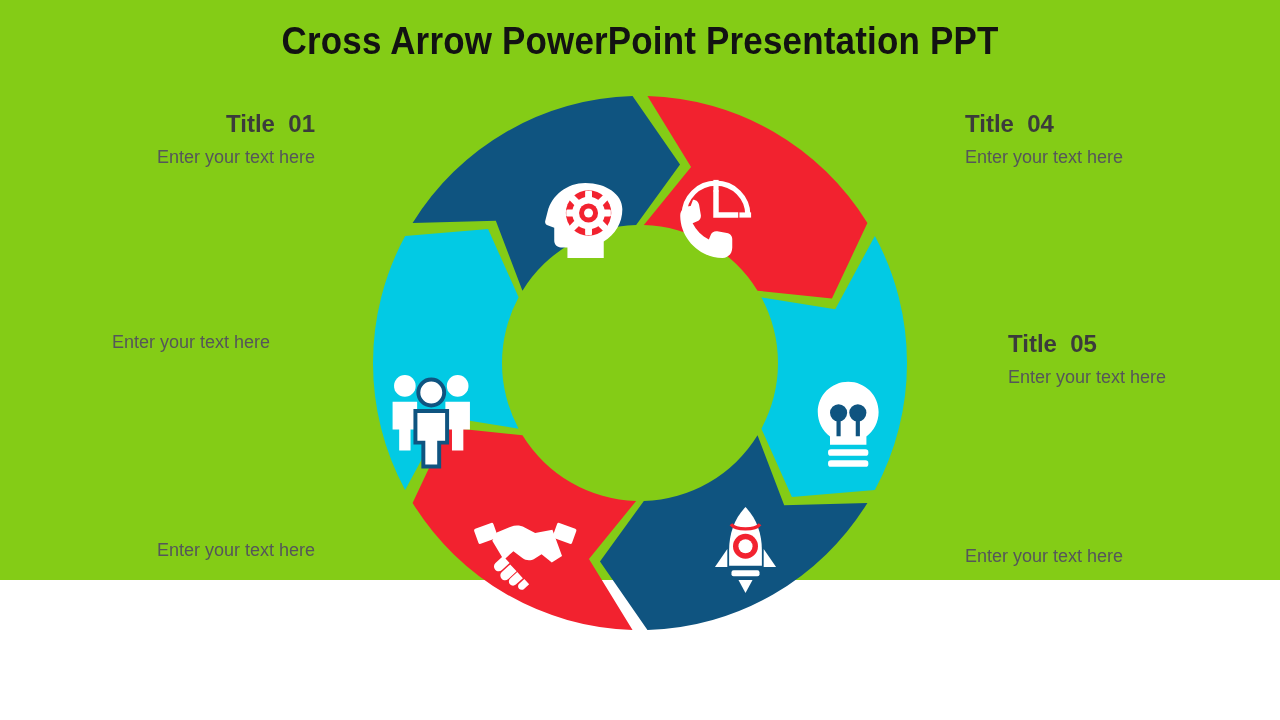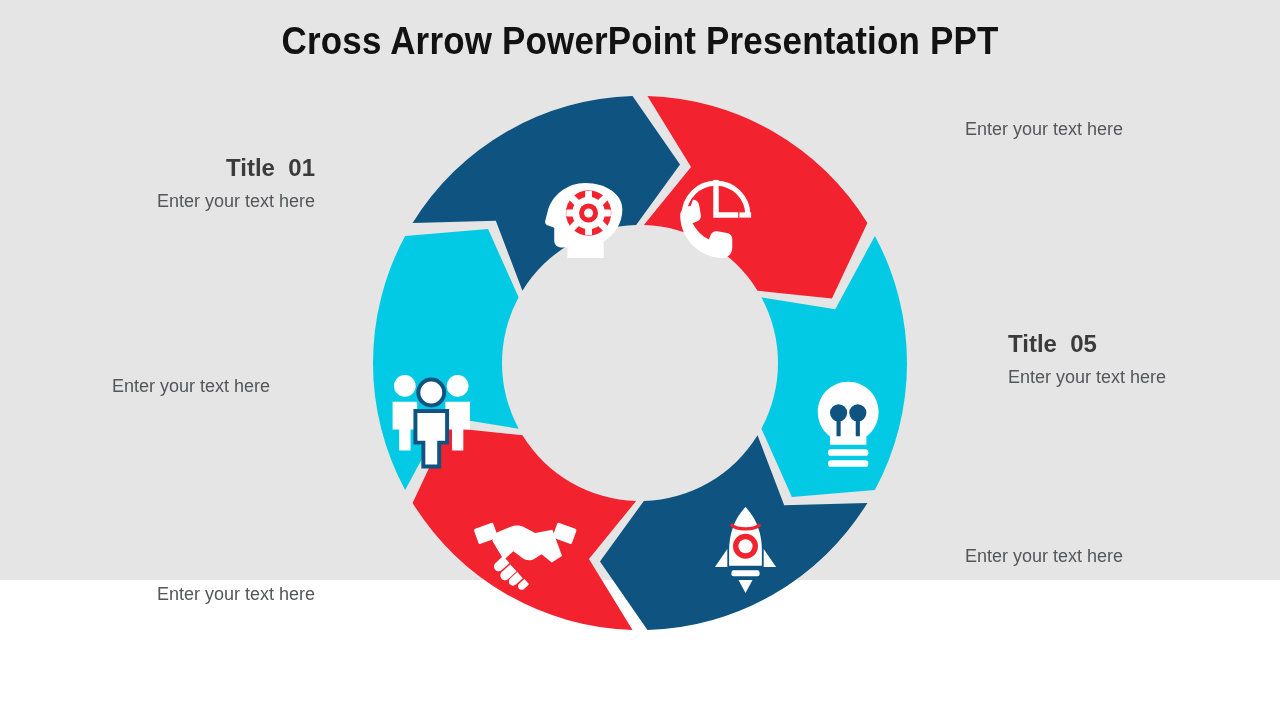--- a/index.html
+++ b/index.html
@@ -13,21 +13,21 @@
     font-family: "Liberation Sans", sans-serif;
     overflow: hidden;
     position: relative;
   }
 
   #slide {
     position: absolute;
     left: 0; top: 0;
     width: 1280px;
     height: 580px;
-    background: #e5e5e5;
+    background: #84cc16;
   }
 
   
   #slide-title {
     position: absolute;
     left: 0;
     top: 20px;
     width: 1280px;
     text-align: center;
     font-family: "Liberation Sans Narrow", "Liberation Sans", sans-serif;
@@ -67,21 +67,21 @@
     white-space: pre;
   }
   .label-sub {
     font-size: 18px;
     font-weight: normal;
     color: #55565a;
     line-height: 1.3;
     margin-top: 8px;
     white-space: nowrap;
   }
-  .align-right { text-align: right; margin-top: 44px; }
+  .align-right { text-align: right; }
   .align-left  { text-align: left; }
 
   #label-01 { left: 45px;  top: 110px; }
   #label-02 { left: 0px;   top: 323px; }
   #label-03 { left: 45px;  top: 531px; }
   #label-04 { left: 965px; top: 110px; }
   #label-05 { left: 1008px;top: 330px; }
   #label-06 { left: 965px; top: 537px; }
 </style>
 </head>
@@ -269,20 +269,21 @@
 
   <div class="label-block align-right" id="label-02">
     <div class="label-sub">Enter your text here</div>
   </div>
 
   <div class="label-block align-right" id="label-03">
     <div class="label-sub">Enter your text here</div>
   </div>
 
   <div class="label-block align-left" id="label-04">
+    <div class="label-title">Title  04</div>
     <div class="label-sub">Enter your text here</div>
   </div>
 
   <div class="label-block align-left" id="label-05">
     <div class="label-title">Title  05</div>
     <div class="label-sub">Enter your text here</div>
   </div>
 
   <div class="label-block align-left" id="label-06">
     <div class="label-sub">Enter your text here</div>

